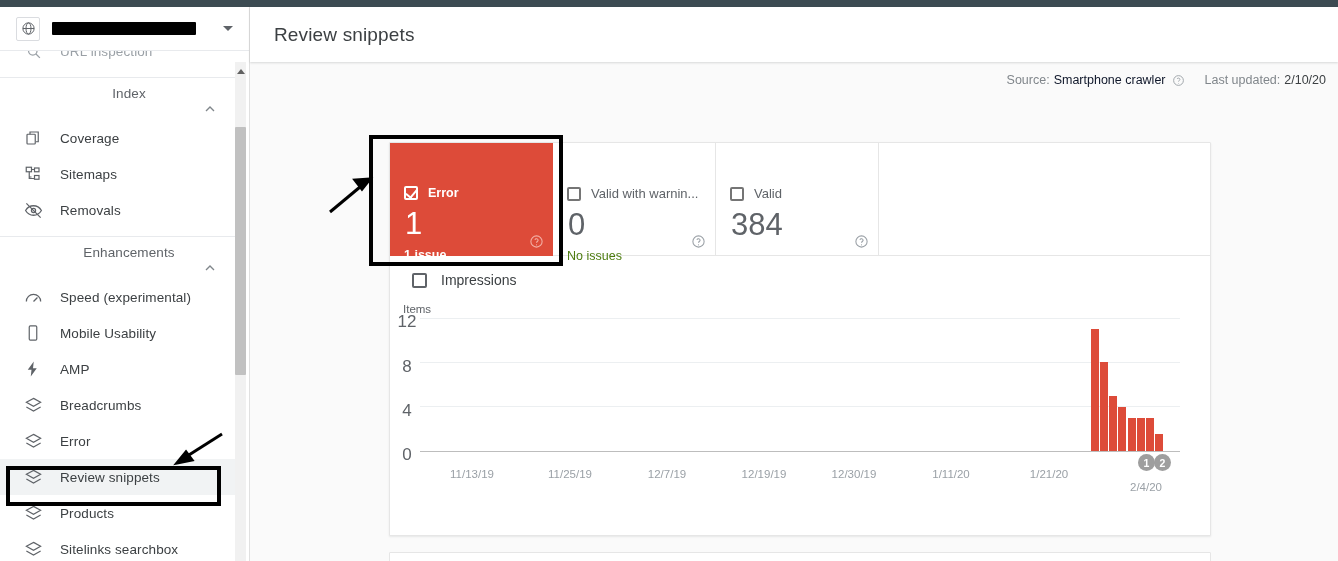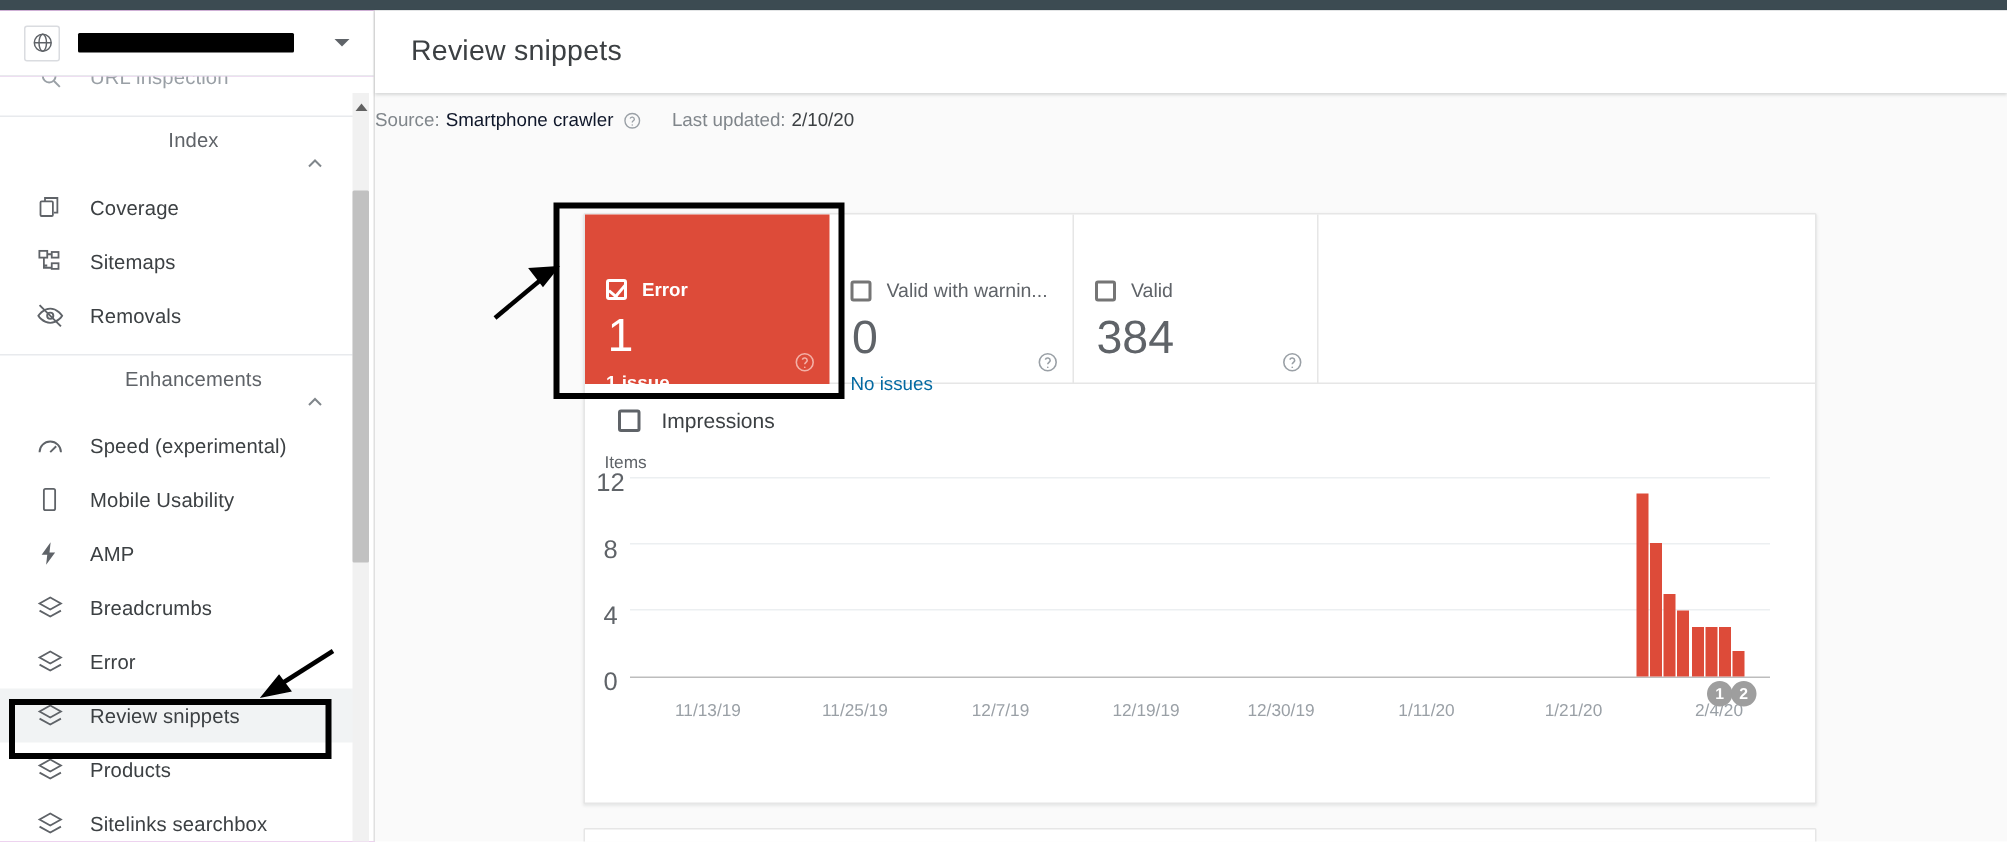--- a/index.html
+++ b/index.html
@@ -119,21 +119,21 @@
   .main-header {
     height: 55px; background: #fff; display: flex; align-items: center;
     padding-left: 24px; box-shadow: 0 1px 2px rgba(60,64,67,.18);
     position: relative; z-index: 3;
   }
   .main-header .title {
     font-size: 19px; color: #3c4043; letter-spacing: .15px;
   }
 
   .srcbar {
-    height: 36px; display: flex; align-items: center; justify-content: flex-start;
+    height: 36px; display: flex; align-items: center; justify-content: flex-end;
     padding-right: 12px; font-size: 12.5px; color: #5f6368;
     background: #fafafa;
   }
   .srcbar .src-label { color: #80868b; }
   .srcbar .src-val { color: #0f172a; margin-left: 4px; }
   .srcbar .q-ico { margin: 0 4px 0 6px; color: #9aa0a6; display: inline-flex; }
   .srcbar .lu-label { color: #80868b; margin-left: 16px; }
   .srcbar .lu-val { color: #3c4043; margin-left: 4px; }
 
   
@@ -171,21 +171,21 @@
     margin-left: 10px; font-size: 13px; color: #5f6368;
     white-space: nowrap; overflow: hidden; text-overflow: ellipsis;
     max-width: 115px;
   }
   .status-card.error .sc-name { color: #fff; font-weight: bold; font-size: 12.5px; }
   .sc-num {
     font-size: 31px; color: #5f6368; font-weight: 300;
     line-height: 36px; margin-top: 6px; margin-left: 1px;
   }
   .status-card.error .sc-num { color: #fff; font-weight: 400; }
-  .sc-sub { font-size: 12.5px; color: #0369a1; margin-top: 6px; }
+  .sc-sub { font-size: 12.5px; color: #4d7c0f; margin-top: 6px; }
   .status-card.error .sc-sub { color: #fff; font-weight: bold; }
   .sc-help {
     position: absolute; right: 9px; bottom: 7px; color: #9aa0a6;
     display: flex;
   }
   .status-card.error .sc-help { color: #f3b0a6; }
 
   
   .chartblock { position: relative; height: 280px; }
   .legend-row {
@@ -518,21 +518,21 @@
               <div class="bar" style="left: 734.92px; width: 8px; height: 16.625px; background: rgb(221, 75, 57);"></div>
             </div>
 
           <div class="xtick" style="left:82px; top:212px;">11/13/19</div>
           <div class="xtick" style="left:180px; top:212px;">11/25/19</div>
           <div class="xtick" style="left:277px; top:212px;">12/7/19</div>
           <div class="xtick" style="left:374px; top:212px;">12/19/19</div>
           <div class="xtick" style="left:464px; top:212px;">12/30/19</div>
           <div class="xtick" style="left:561px; top:212px;">1/11/20</div>
           <div class="xtick" style="left:659px; top:212px;">1/21/20</div>
-          <div class="xtick" style="left:756px; top:212px;">2/4/20</div>
+          <div class="xtick" style="left:756px; top:225px;">2/4/20</div>
 
           <div class="badge" style="left:748px; top:198px;">1</div>
           <div class="badge" style="left:764px; top:198px;">2</div>
         </div>
       </div>
     </div>
 
     <div class="panel2"></div>
   </div>
 

